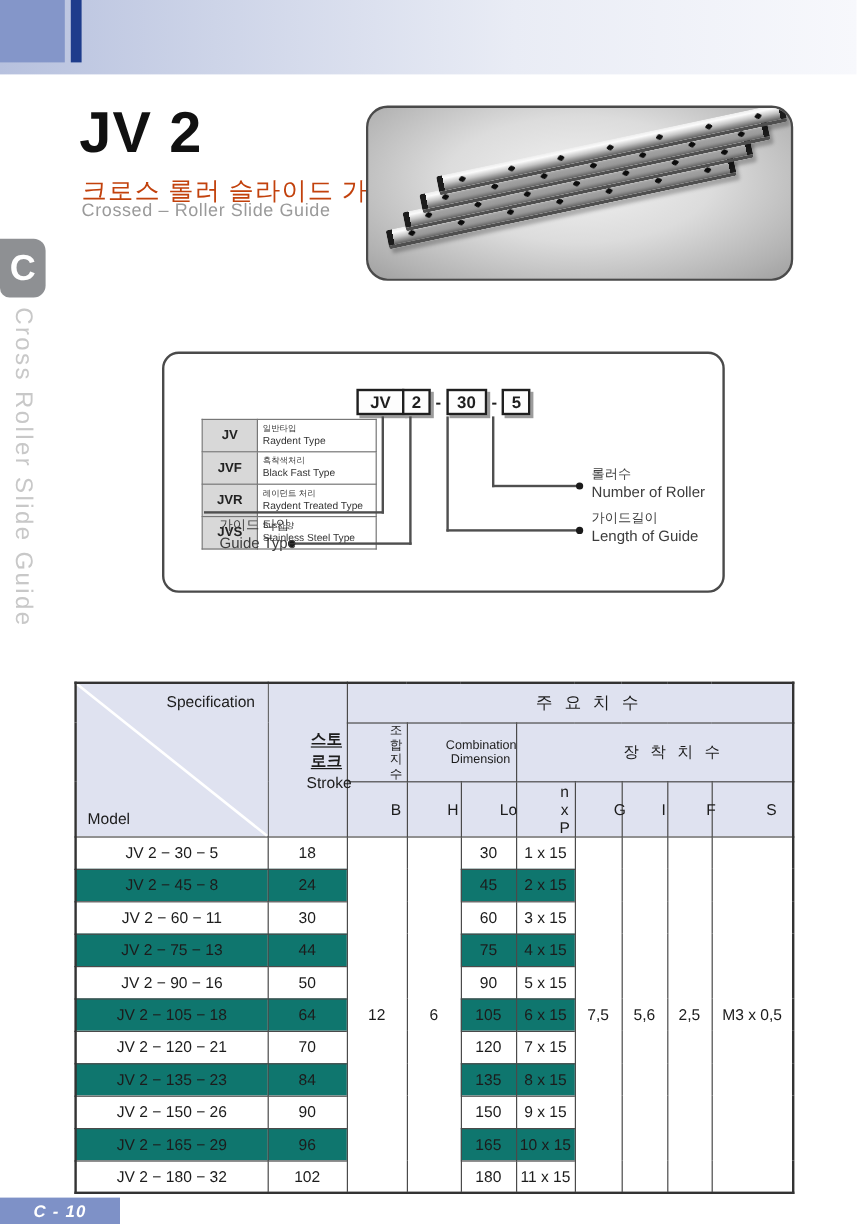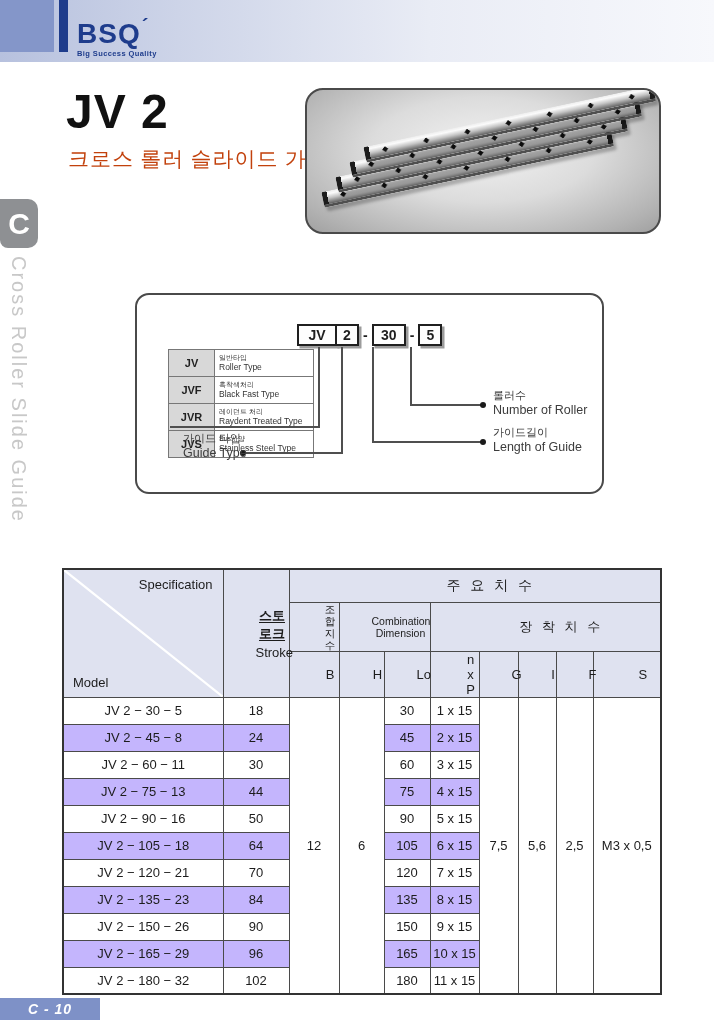--- a/index.html
+++ b/index.html
@@ -67,21 +67,21 @@
   .callout .en{font-size:12.5px;line-height:16px;}
 
   
   table.spec{position:absolute;left:62px;top:568px;width:598px;border-collapse:collapse;
              table-layout:fixed;font-size:13px;color:#1c1c1c;}
   table.spec th,table.spec td{border:1px solid #4a4a4a;padding:0;text-align:center;}
   table.spec{border:2px solid #333;}
   table.spec thead th{background:#dfe2f0;font-weight:normal;padding-left:32px;}
   thead tr.h1{height:33px;}thead tr.h2{height:33px;}thead tr.h3{height:26px;}
   tbody tr{height:27px;background:#fff;}
-  tbody tr.alt td{background:#c4b5fd;}
+  tbody tr.alt td{background:#0f766e;}
   tbody tr.alt td.merged,tbody td.merged{background:#fff;}
   .diag{position:relative;}
   .diag svg{position:absolute;left:0;top:0;width:100%;height:100%;}
   .diag .spec-label{position:absolute;top:7px;right:10px;font-size:13px;}
   .diag .model-label{position:absolute;bottom:7px;left:9px;font-size:13px;}
   .stroke-h .ko{font-size:13px;font-weight:bold;text-decoration:underline;text-underline-offset:2px;}
   .stroke-h .en{font-size:13px;margin-top:2px;}
   .main-h{font-size:14px;letter-spacing:3px;font-weight:bold;}
   .sub-h{font-size:10.5px;line-height:12px;padding:0 2px;}
   .mount-h{font-size:13px;letter-spacing:3px;font-weight:bold;margin-top:40px;}
@@ -94,28 +94,25 @@
             display:flex;align-items:center;justify-content:center;letter-spacing:1px;}
 </style>
 </head>
 <body>
 
 <div class="page">
 
   <div class="band">
     <div class="accent-sq"></div>
     <div class="accent-bar"></div>
-    <div class="logo">
-      <div class="big"><span>BSQ</span><span class="tick">´</span></div>
-      <div class="tagline">Big Success Quality</div>
-    </div>
   </div>
 
   <div class="title">JV 2</div>
   <div class="sub-ko">크로스 롤러 슬라이드 가이드</div>
+  <div class="sub-en">Crossed – Roller Slide Guide</div>
 
   <div class="photo">
     <div class="rail" style="left:16px;top:102px;"></div>
     <div class="rail" style="left:30px;top:87px;"></div>
     <div class="rail" style="left:44px;top:72px;"></div>
     <div class="rail" style="left:58px;top:57px;"></div>
   </div>
 
   <div class="tab-c">C</div>
   <div class="vtext">Cross Roller Slide Guide</div>
@@ -129,21 +126,21 @@
       <span class="pn-dash">-</span>
       <span class="pn-box pn-5">5</span>
     </div>
 
     <table class="type-table">
       <tbody>
           <tr>
             <td class="code">JV</td>
             <td class="desc">
               <div class="ko">일반타입</div>
-              <div class="en">Roller Type</div>
+              <div class="en">Raydent Type</div>
             </td>
           </tr>
           <tr>
             <td class="code">JVF</td>
             <td class="desc">
               <div class="ko">흑착색처리</div>
               <div class="en">Black Fast Type</div>
             </td>
           </tr>
           <tr>

